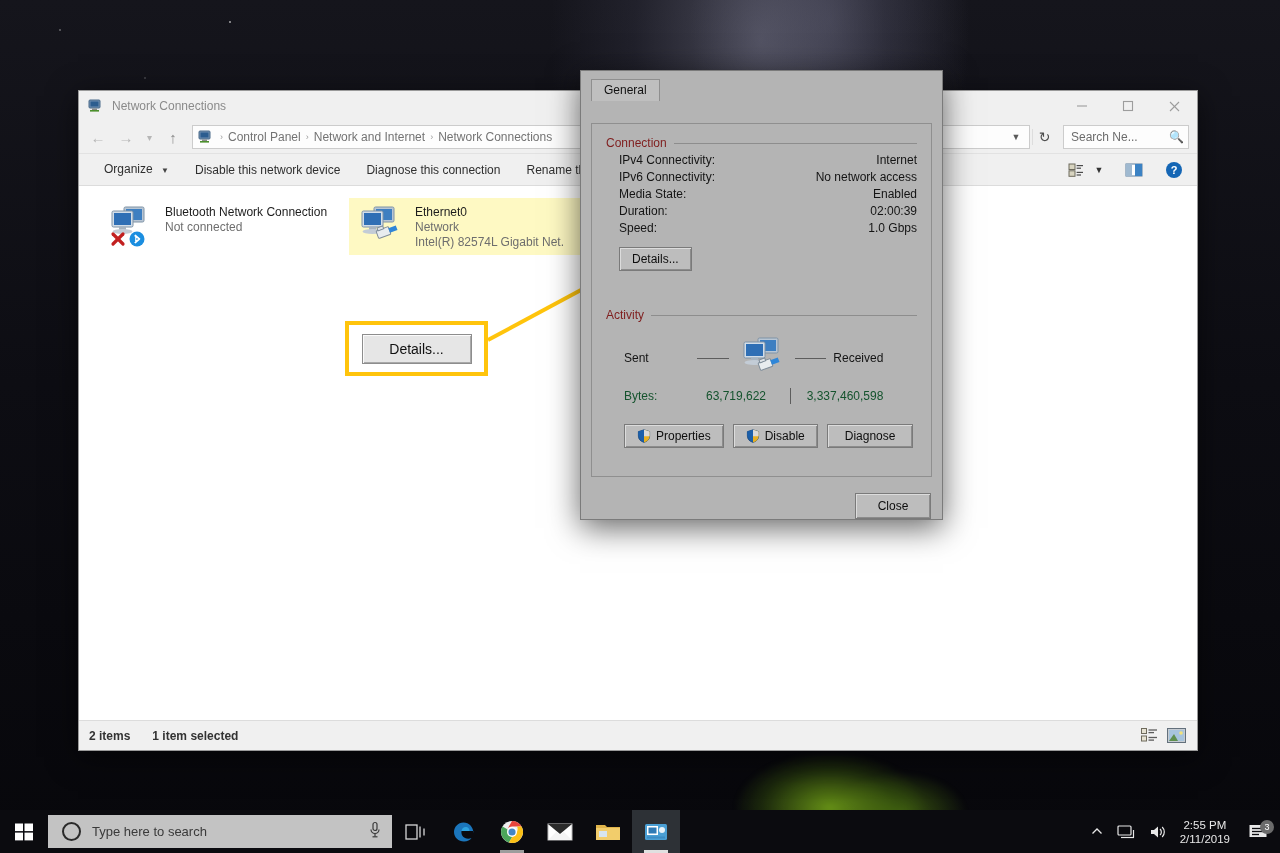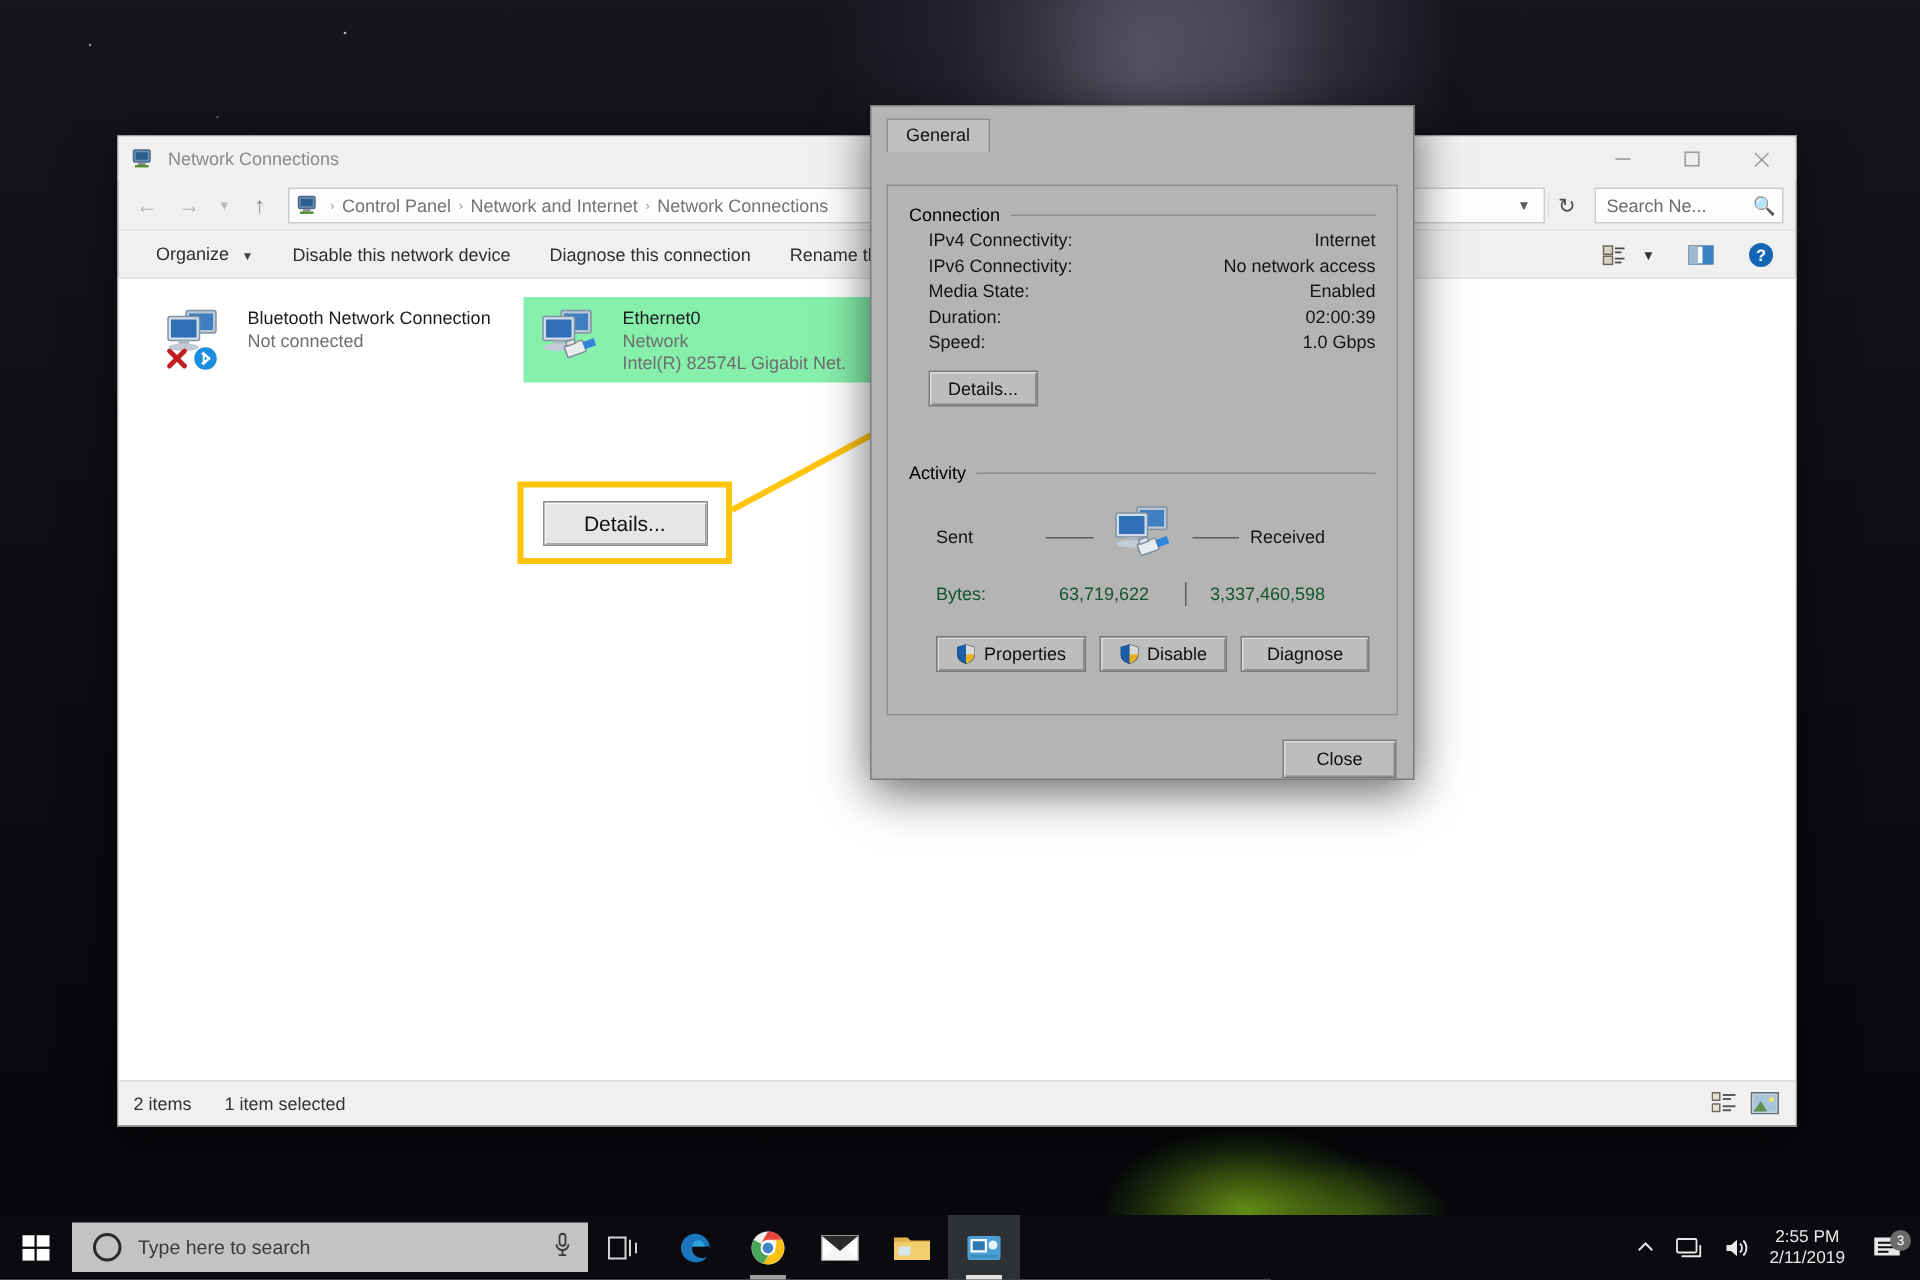--- a/index.html
+++ b/index.html
@@ -99,33 +99,33 @@
     position: absolute; left: 0; right: 0; top: 94px; bottom: 30px;
     background: #ffffff;
     border-top: 1px solid #dcdcdc;
   }
   .conn-list { display: flex; padding: 12px 20px; gap: 0; }
   .conn-item {
     width: 250px; height: 57px;
     display: flex; align-items: flex-start; gap: 10px;
     padding: 6px 8px;
   }
-  .conn-item.selected { background: #86efac; }
+  .conn-item.selected { background: #fef9c3; }
   .conn-icon { width: 48px; height: 44px; position: relative; flex: none; }
   .conn-texts { padding-top: 1px; }
   .conn-name { font-size: 12px; color: #1d1d1d; line-height: 15px; }
   .conn-sub { font-size: 12px; color: #6e6e6e; line-height: 15px; white-space: nowrap; }
 
   .exp-status {
     position: absolute; left: 0; right: 0; bottom: 0; height: 30px;
     background: #f0f0f0; border-top: 1px solid #dcdcdc;
     display: flex; align-items: center; padding: 0 10px;
     font-size: 12px; color: #333;
   }
-  .status-seg { padding-right: 22px; }
+  .status-seg { padding-right: 22px; font-weight: bold; }
   .status-views { margin-left: auto; display: flex; gap: 5px; align-items: center; }
   .viewbtn { width: 22px; height: 20px; display: flex; align-items: center; justify-content: center; }
 
   
   #dialog {
     position: absolute;
     left: 580px; top: 70px;
     width: 363px; height: 450px;
     background: #b4b4b4;
     border: 1px solid #7b7b7b;
@@ -162,21 +162,21 @@
     left: 10px; right: 10px; top: 31px; bottom: 42px;
     background: #b4b4b4;
     border: 1px solid #8f8f8f;
     margin-top: 21px;
   }
   .grp {
     position: relative;
     margin: 12px 14px 0 14px;
   }
   .grp-title {
-    font-size: 12px; color: #000000;
+    font-size: 12px; color: #7f1d1d;
     display: flex; align-items: center; gap: 7px;
     white-space: nowrap;
   }
   .grp-line { flex: 1; height: 1px; background: #8d8d8d; }
   .kv { display: flex; font-size: 12px; color: #141414; margin-top: 3px; padding-left: 13px; }
   .kv .k { }
   .kv .v { margin-left: auto; }
   .btn {
     background: #bdbdbd;
     border: 1px solid #7a7a7a;

